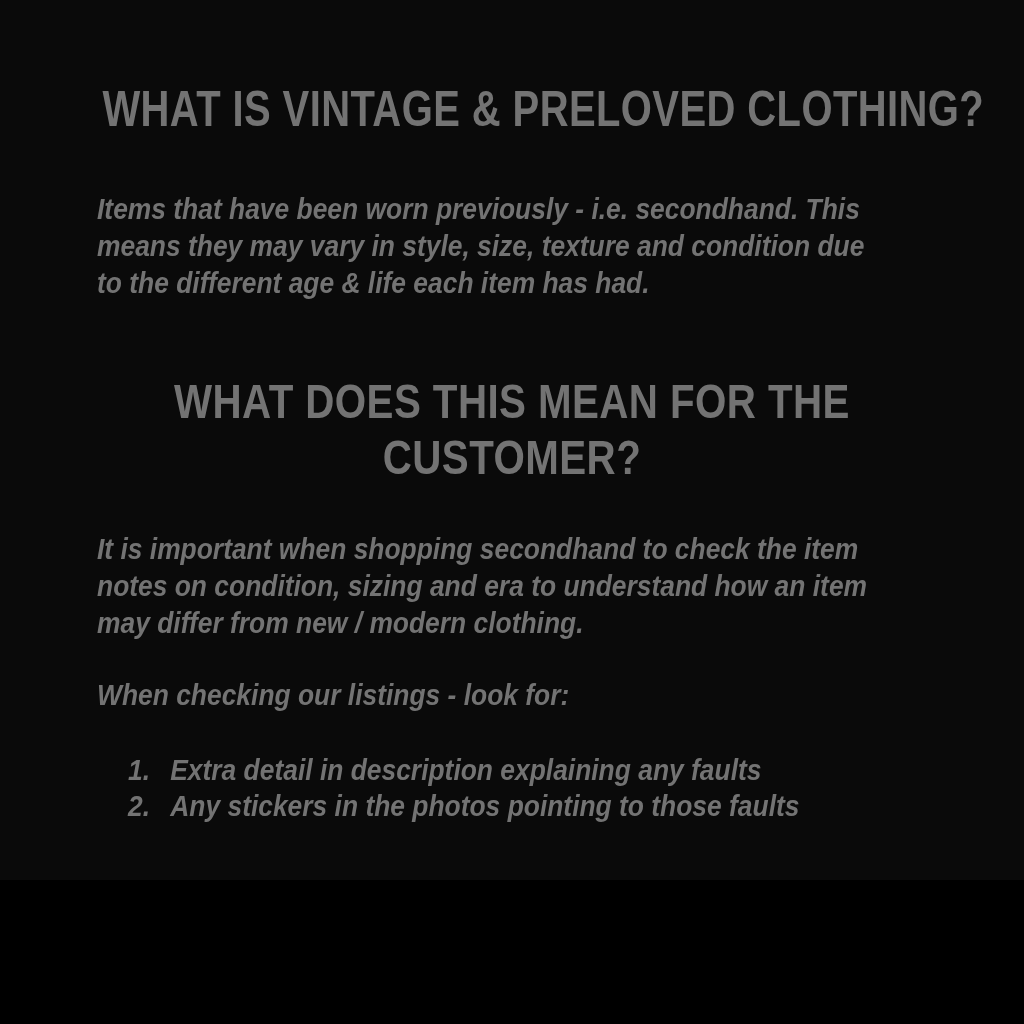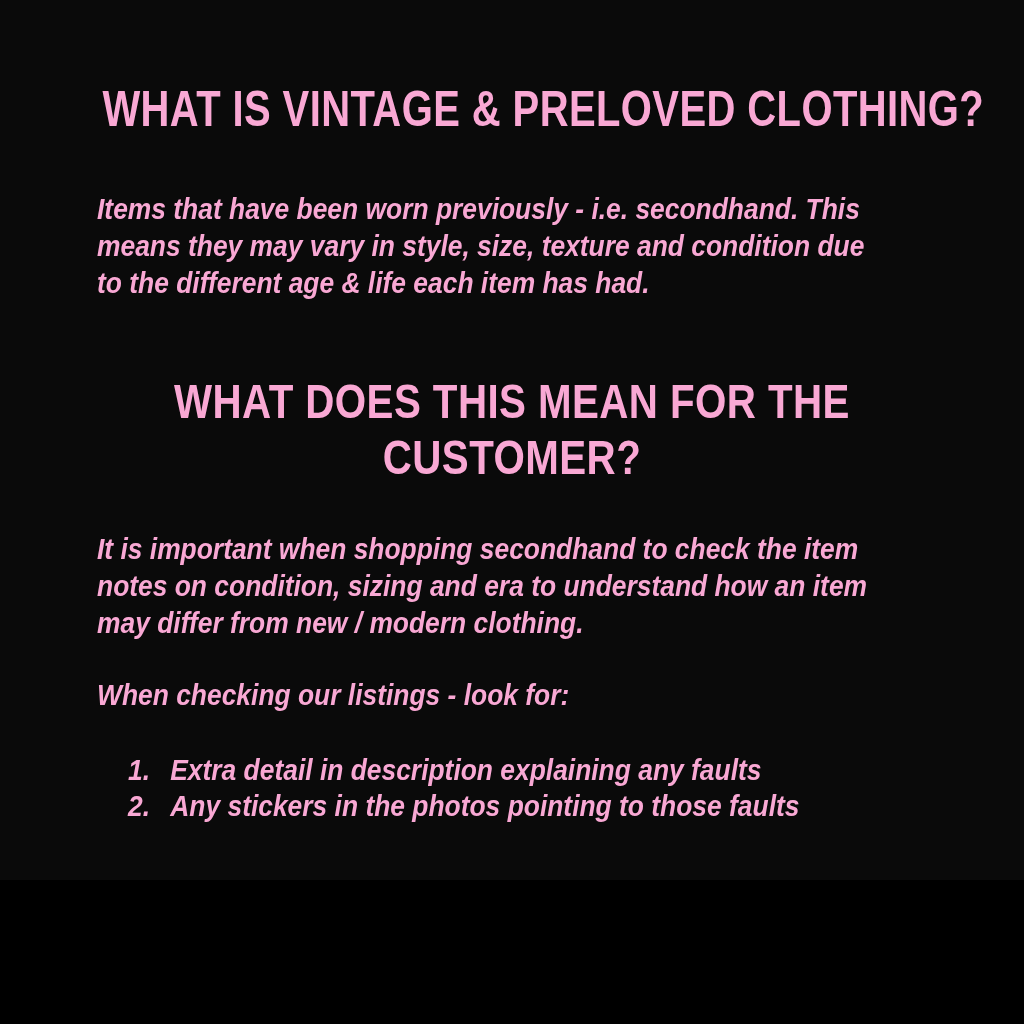--- a/index.html
+++ b/index.html
@@ -5,21 +5,21 @@
   html, body {
     margin: 0;
     padding: 0;
     background: #000;
   }
   .canvas {
     position: relative;
     width: 1024px;
     height: 880px;
     background: #0a0a0a;
-    color: #f9a8d4;
+    color: #737373;
     font-family: "Liberation Sans", sans-serif;
     overflow: hidden;
   }
   .main-title {
     position: absolute;
     top: 80px;
     left: 0;
     width: 1024px;
     margin: 0;
     text-align: center;

